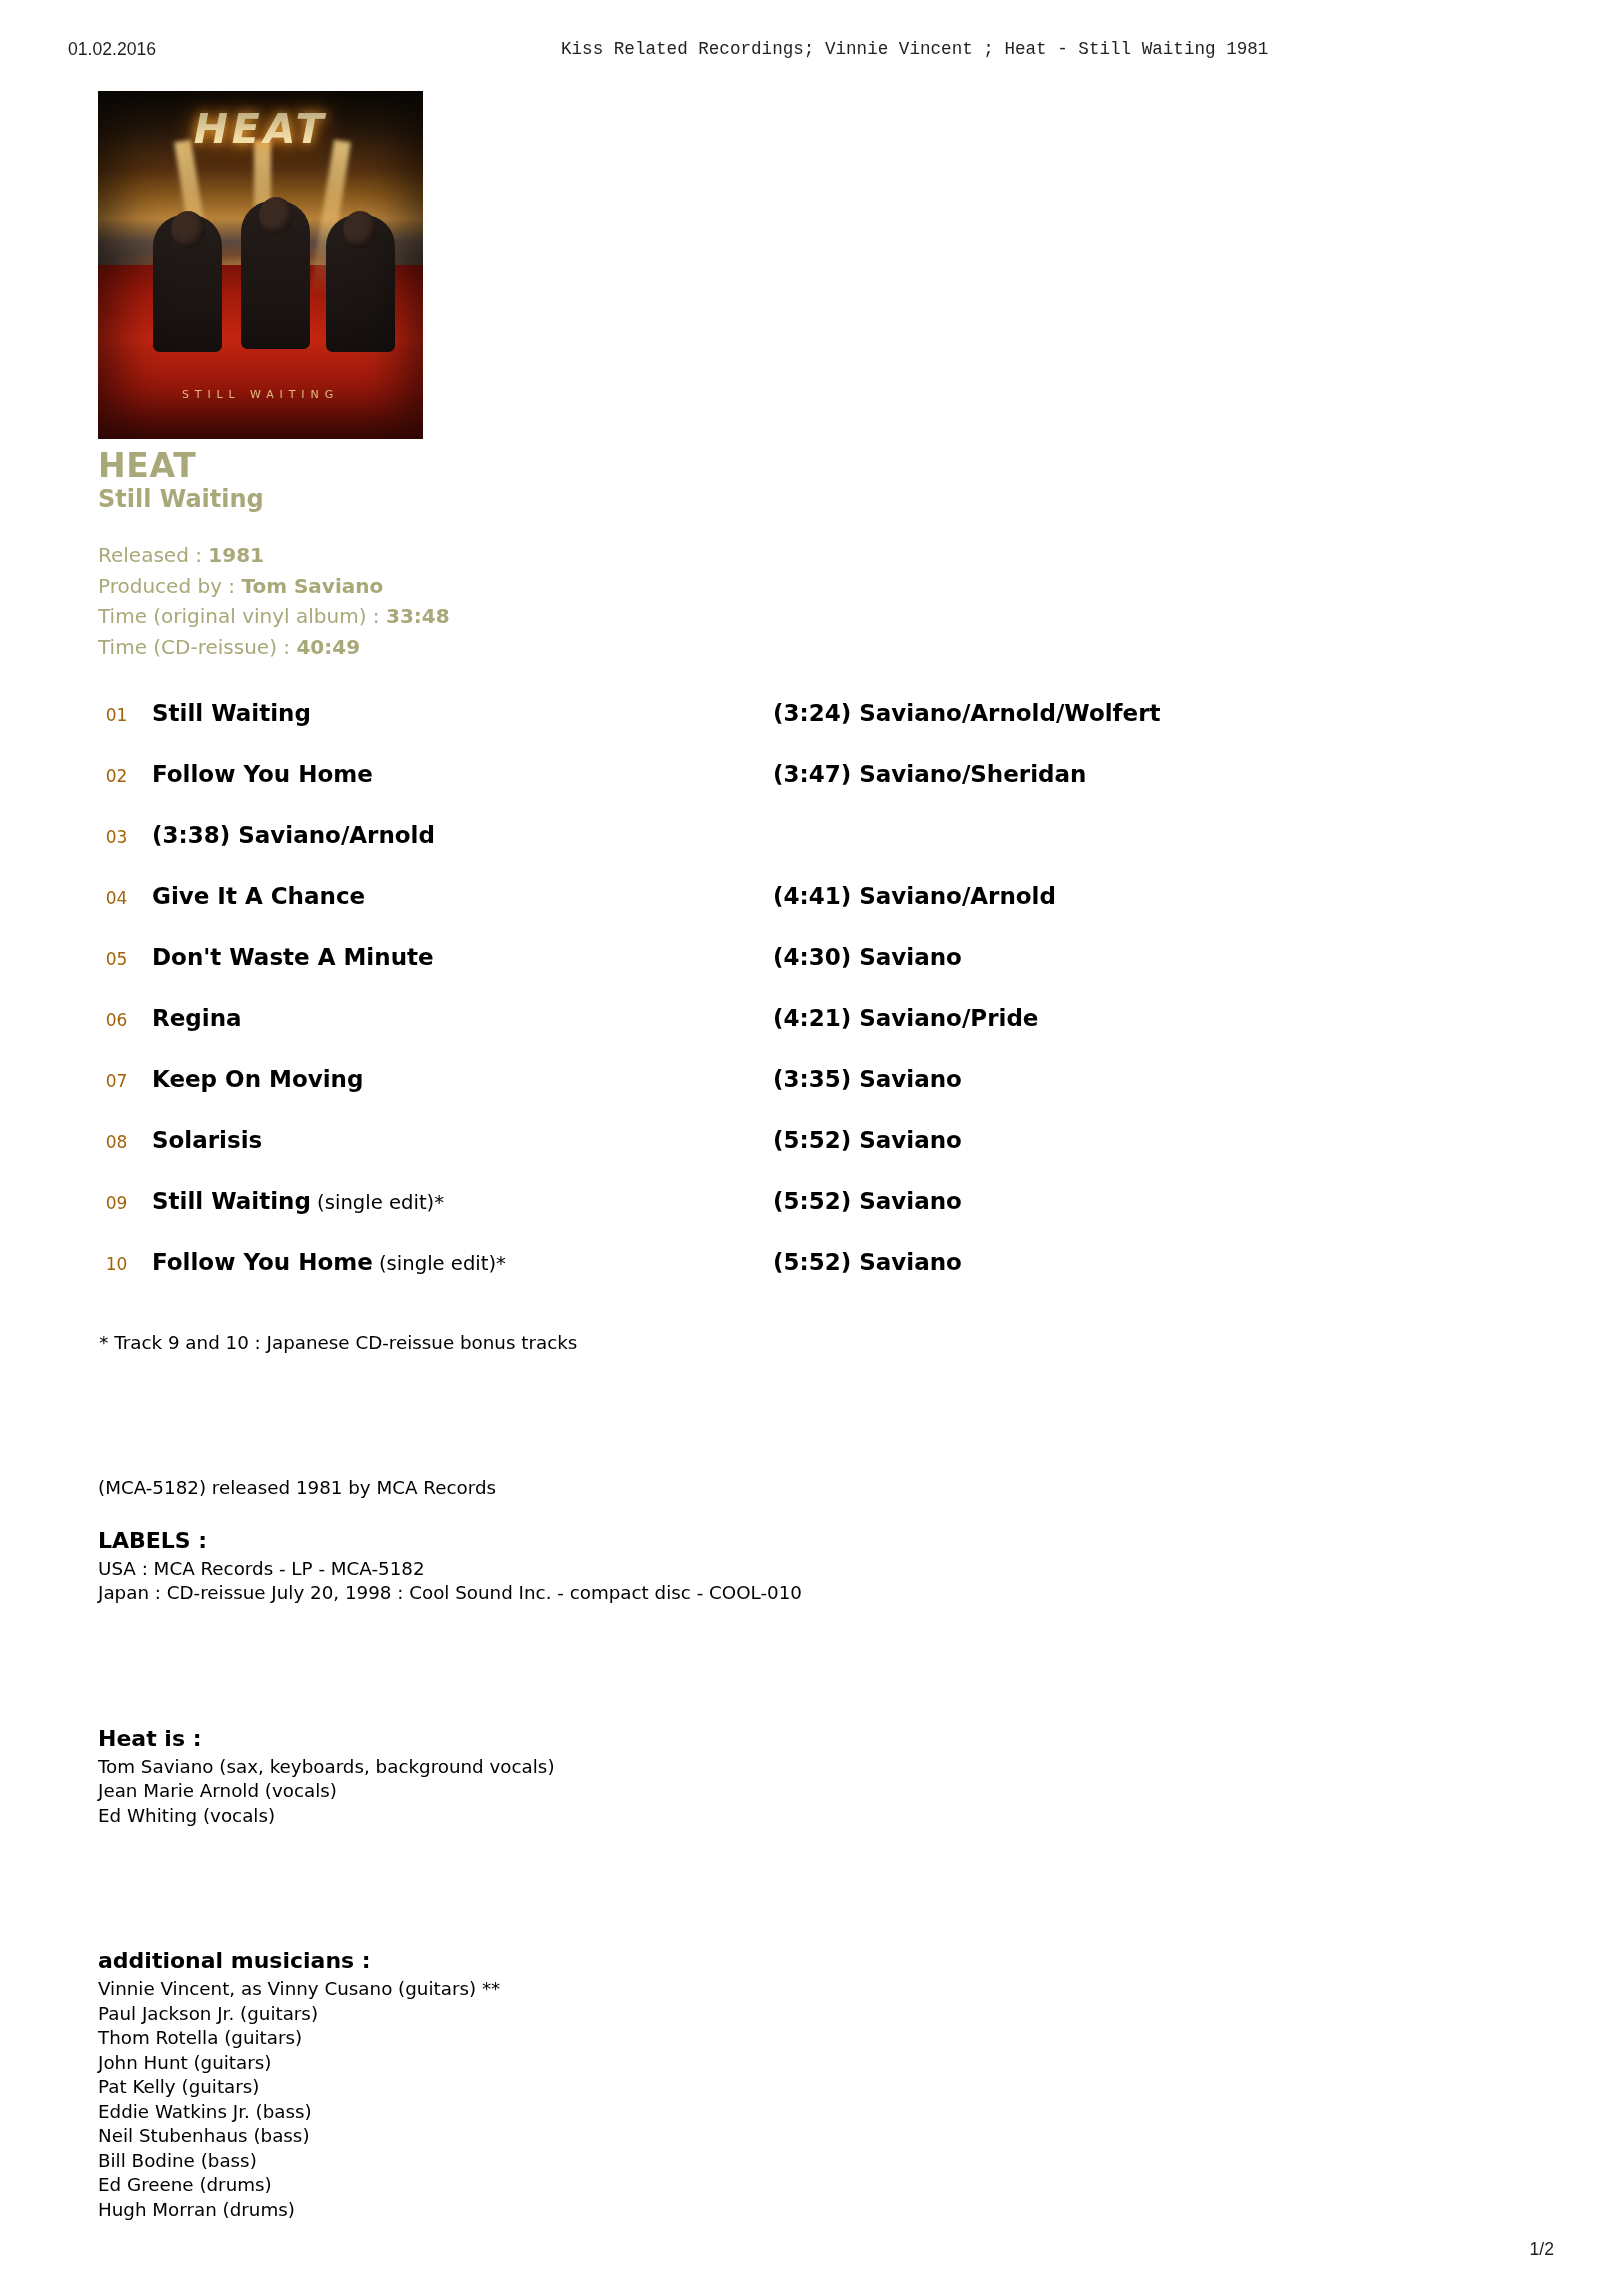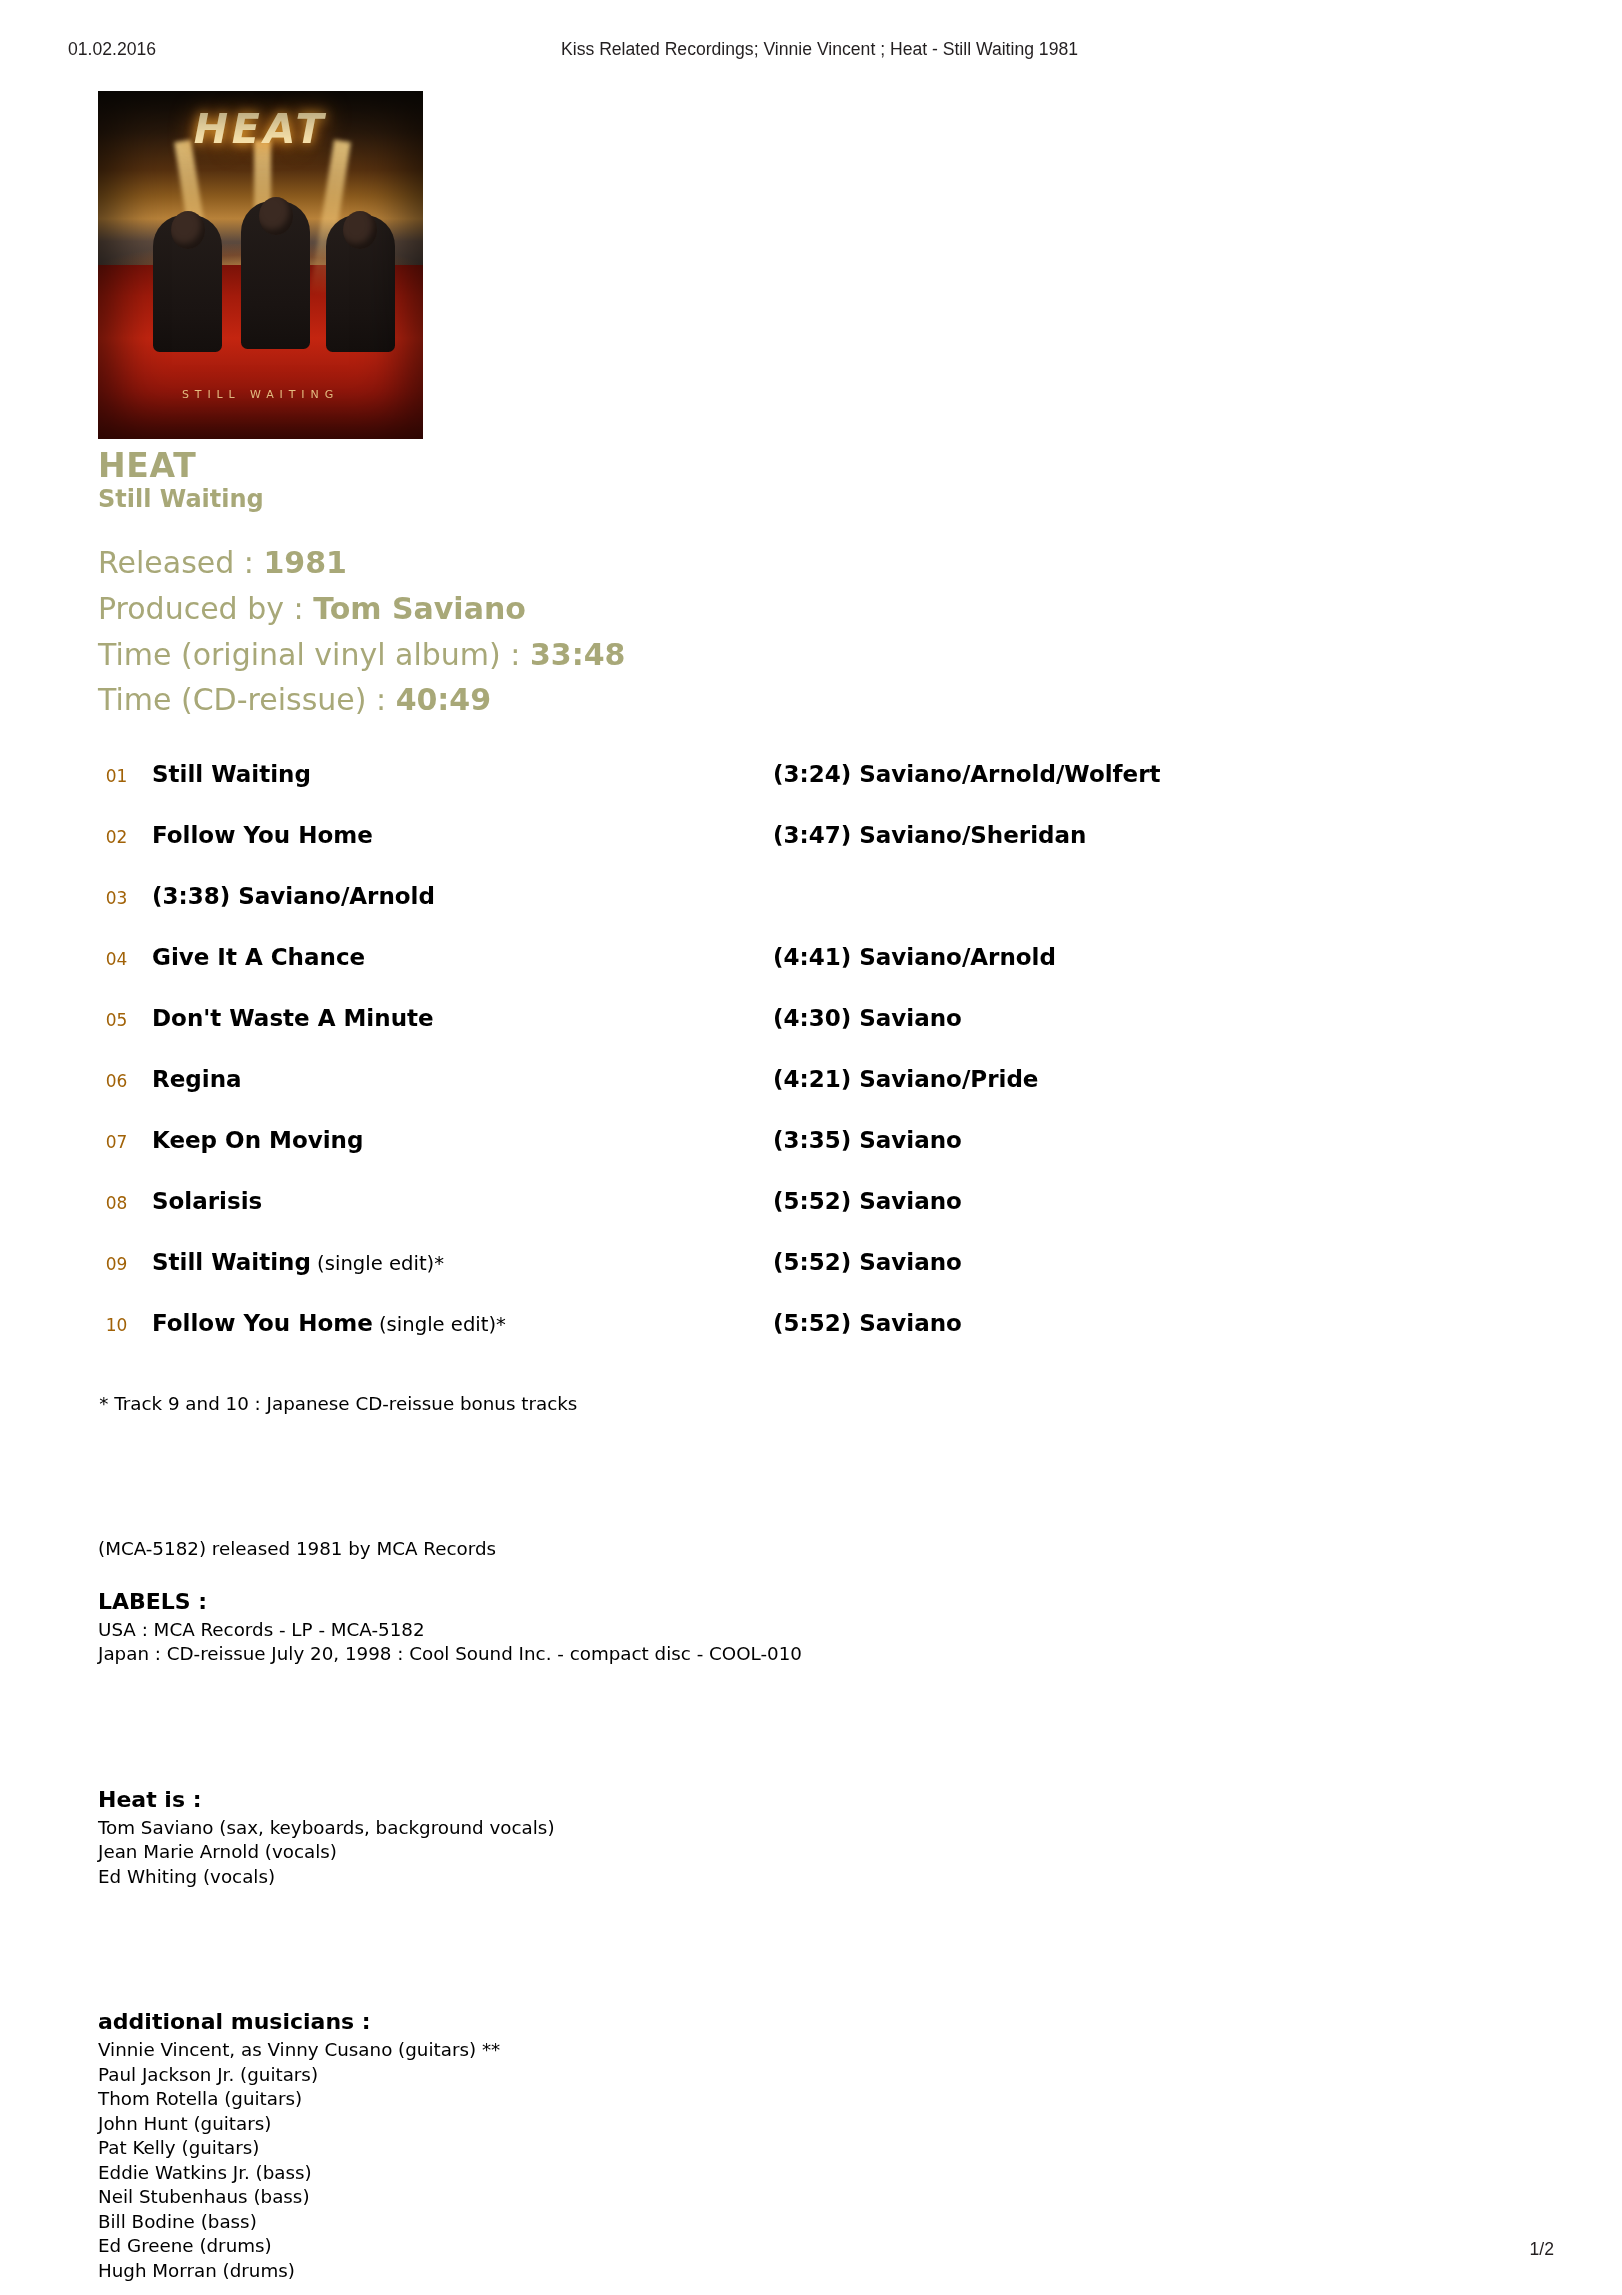--- a/index.html
+++ b/index.html
@@ -33,21 +33,21 @@
     left: 68px;
     top: 0;
     font-size: 17.6px;
     font-family: "Liberation Sans", sans-serif;
   }
   .header-title {
     position: absolute;
     left: 561px;
     top: 0;
     font-size: 17.6px;
-    font-family: Liberation Sans, sans-serif;
+    font-family: Liberation Mono, monospace;
   }
   .content {
     position: absolute;
     left: 98px;
     top: 91px;
     width: 1438px;
   }
   .cover {
     width: 325px;
     height: 348px;
@@ -158,21 +158,21 @@
   }
   .album-name {
     font-size: 24px;
     font-weight: bold;
     color: #a8a878;
     line-height: 1.25;
   }
   .meta {
     margin-top: 26px;
     color: #a8a878;
-    font-size: 30px;
+    font-size: 20px;
     line-height: 1.52;
   }
   .meta .val {
     font-weight: bold;
   }
   .tracklist {
     margin-top: 38px;
     width: 1307px;
   }
   .track {

